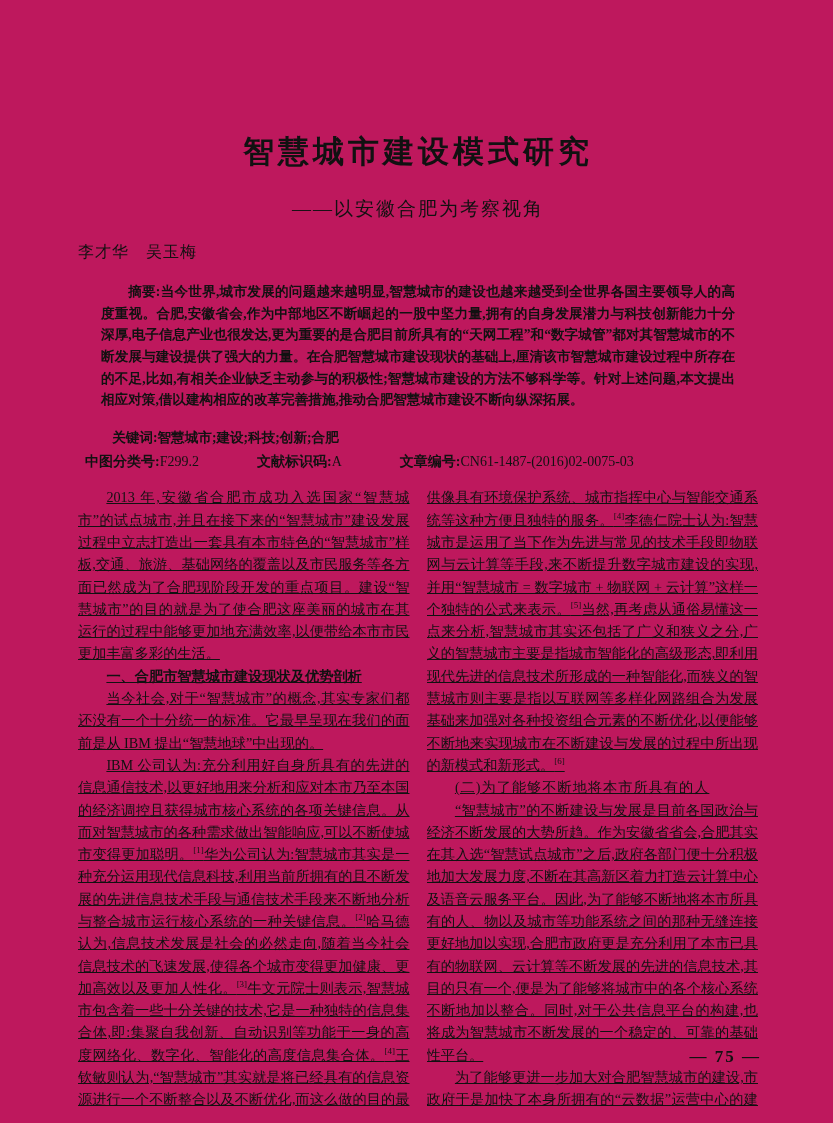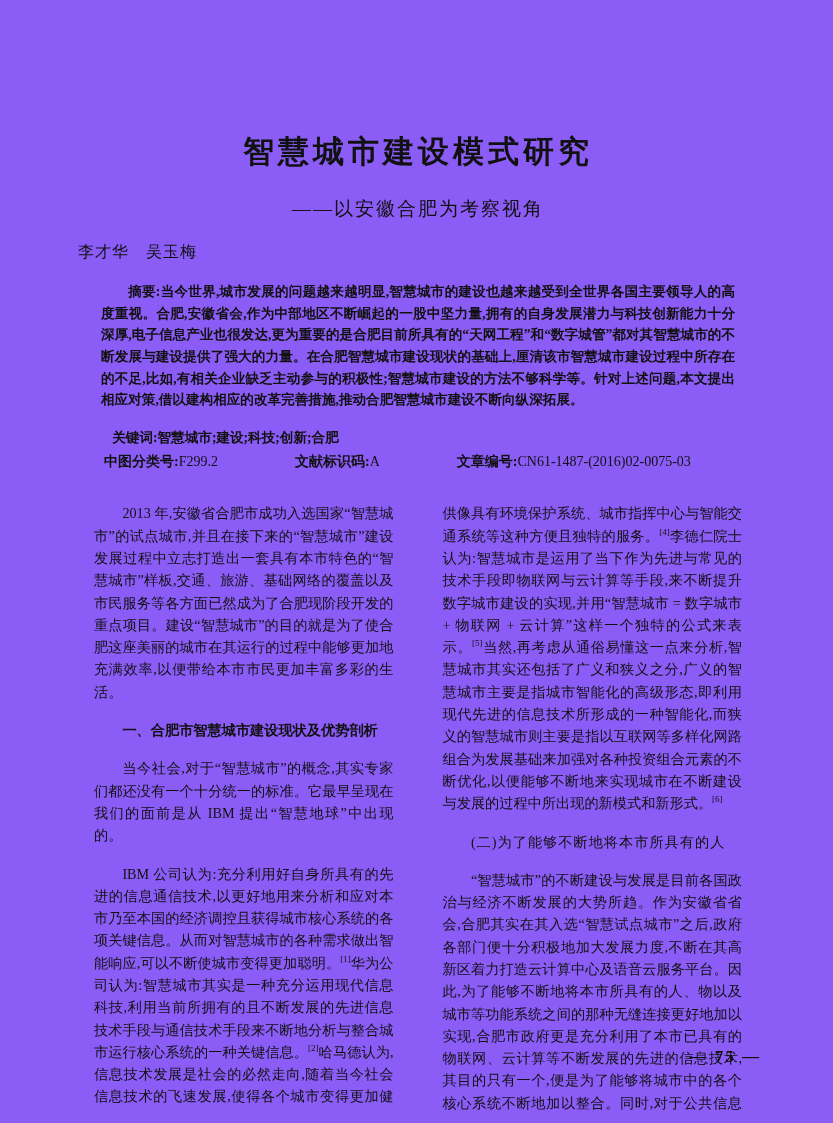--- a/index.html
+++ b/index.html
@@ -1,20 +1,20 @@
 <!DOCTYPE html>
 <html><head>
 <meta charset="utf-8">
 <style>
   html,body{margin:0;padding:0;background:#e8e8e8;}
   .page{
     position:relative;
     width:833px;height:1123px;
     margin:0 auto;
-    background:#8b5cf6;
+    background:#be185d;
     font-family:"Liberation Serif","DejaVu Serif",serif;
     color:#111;
     overflow:hidden;
   }
   .content{position:absolute;left:78px;top:0;width:680px;}
   .article-title{
     margin-top:133px;
     text-align:center;
     font-size:31px;
     font-weight:bold;
@@ -46,35 +46,35 @@
   .keywords-line{margin:0;text-indent:2em;font-weight:600;}
   .meta-line{
     margin-top:5px;
     padding:0 7px;
     font-size:14px;
     display:flex;
     align-items:baseline;
   }
   .meta-item{white-space:nowrap;}
   .meta-item + .meta-item{margin-left:58px;}
-  .meta-label{font-weight:bold;margin-left:19px;}
+  .meta-label{font-weight:bold;}
   .columns{
     margin-top:15px;
     display:flex;
     gap:17px;
   }
   .col{
     width:332px;
     height:624px;
     overflow:hidden;
     font-size:14.2px;
     line-height:22.3px;
     text-align:justify;
   }
-  .blk{margin:16px;}
+  .blk{margin:0;text-decoration:underline;}
   .paragraph{text-indent:2em;}
   .continuation{text-indent:0;}
   .heading1{font-weight:bold;text-indent:2em;}
   .heading2{text-indent:2em;letter-spacing:1px;}
   sup.ref{font-size:9px;line-height:0;vertical-align:super;}
   .page-footer{
     position:absolute;
     right:72px;
     bottom:56px;
     font-size:17px;

